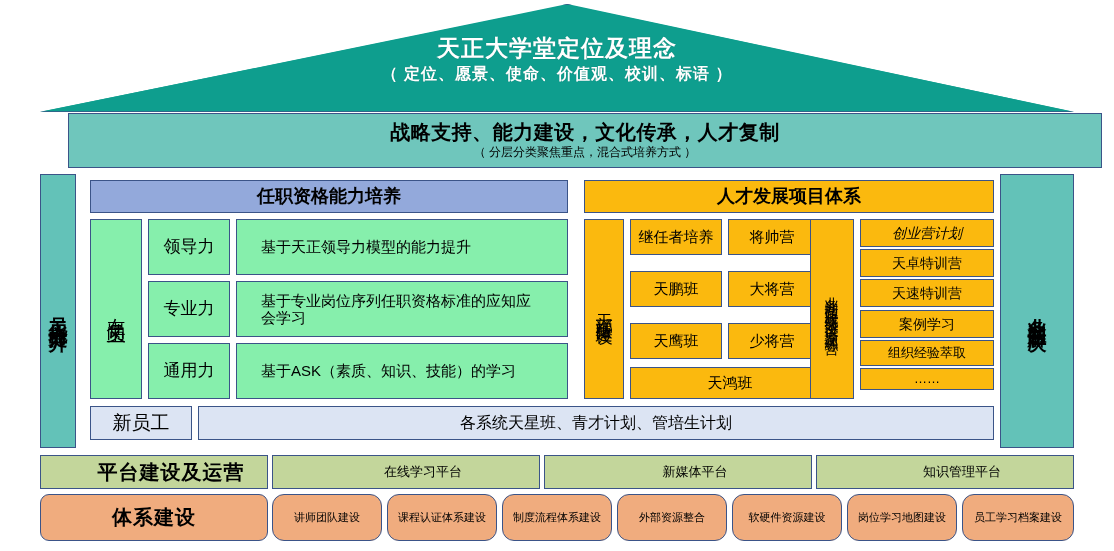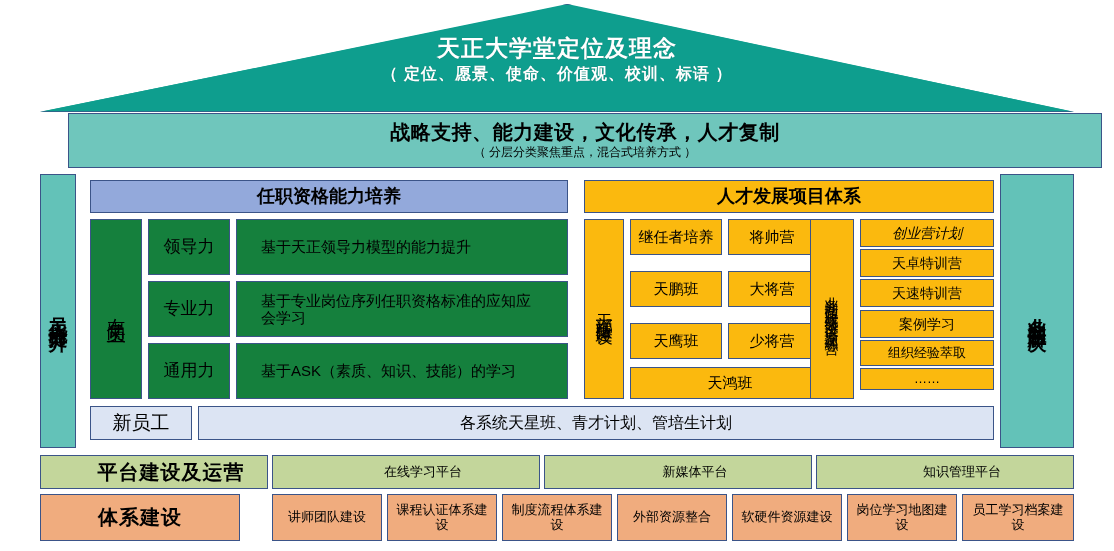--- a/index.html
+++ b/index.html
@@ -48,21 +48,21 @@
   .vtext{
     writing-mode:vertical-rl;
     text-orientation:upright;
     letter-spacing:3px;
   }
 
   
   .teal-mid{background:#6FC6BC;}
   .teal-side{background:#63C2B8;}
   .blue-hdr{background:#93A9DB;}
-  .blue-box{background:#15803d;}
+  .blue-box{background:#86efac;}
   .blue-lite{background:#DCE4F3;}
   .yellow{background:#FBB90E;}
   .green{background:#C3D69B;padding-left:34px;}
   .salmon{background:#F0AC7E;}
 
   
   #band-strategy{left:40px;top:113px;width:1034px;height:55px;
      flex-direction:column;gap:2px;margin-left:28px;}
   #band-strategy .l1{font-size:20px;font-weight:bold;letter-spacing:.5px;}
   #band-strategy .l2{font-size:12px;}
@@ -106,22 +106,22 @@
   #new-emp-desc{left:198px;top:406px;width:796px;height:34px;font-size:16px;}
 
   
   #plat-title{left:40px;top:455px;width:228px;height:34px;font-size:20px;font-weight:bold;letter-spacing:1px;}
   .plat-cell{top:455px;height:34px;font-size:13px;}
   #plat-1{left:272px;width:268px;}
   #plat-2{left:544px;width:268px;}
   #plat-3{left:816px;width:258px;}
 
   
-  #sys-title{left:40px;top:494px;width:200px;height:47px;font-size:20px;font-weight:bold;letter-spacing:1px;}
-  .sys-cell{top:494px;height:47px;width:110px;font-size:13px;padding:0 4px;}
+  #sys-title{left:40px;top:494px;width:228px;height:47px;font-size:20px;font-weight:bold;letter-spacing:1px;border-radius:9px;}
+  .sys-cell{top:494px;height:47px;width:110px;font-size:11px;padding:0 4px;border-radius:12px;}
   #sys-1{left:272px;}
   #sys-2{left:387px;}
   #sys-3{left:502px;}
   #sys-4{left:617px;}
   #sys-5{left:732px;}
   #sys-6{left:847px;}
   #sys-7{left:962px;width:112px;}
 </style>
 </head>
 <body>

